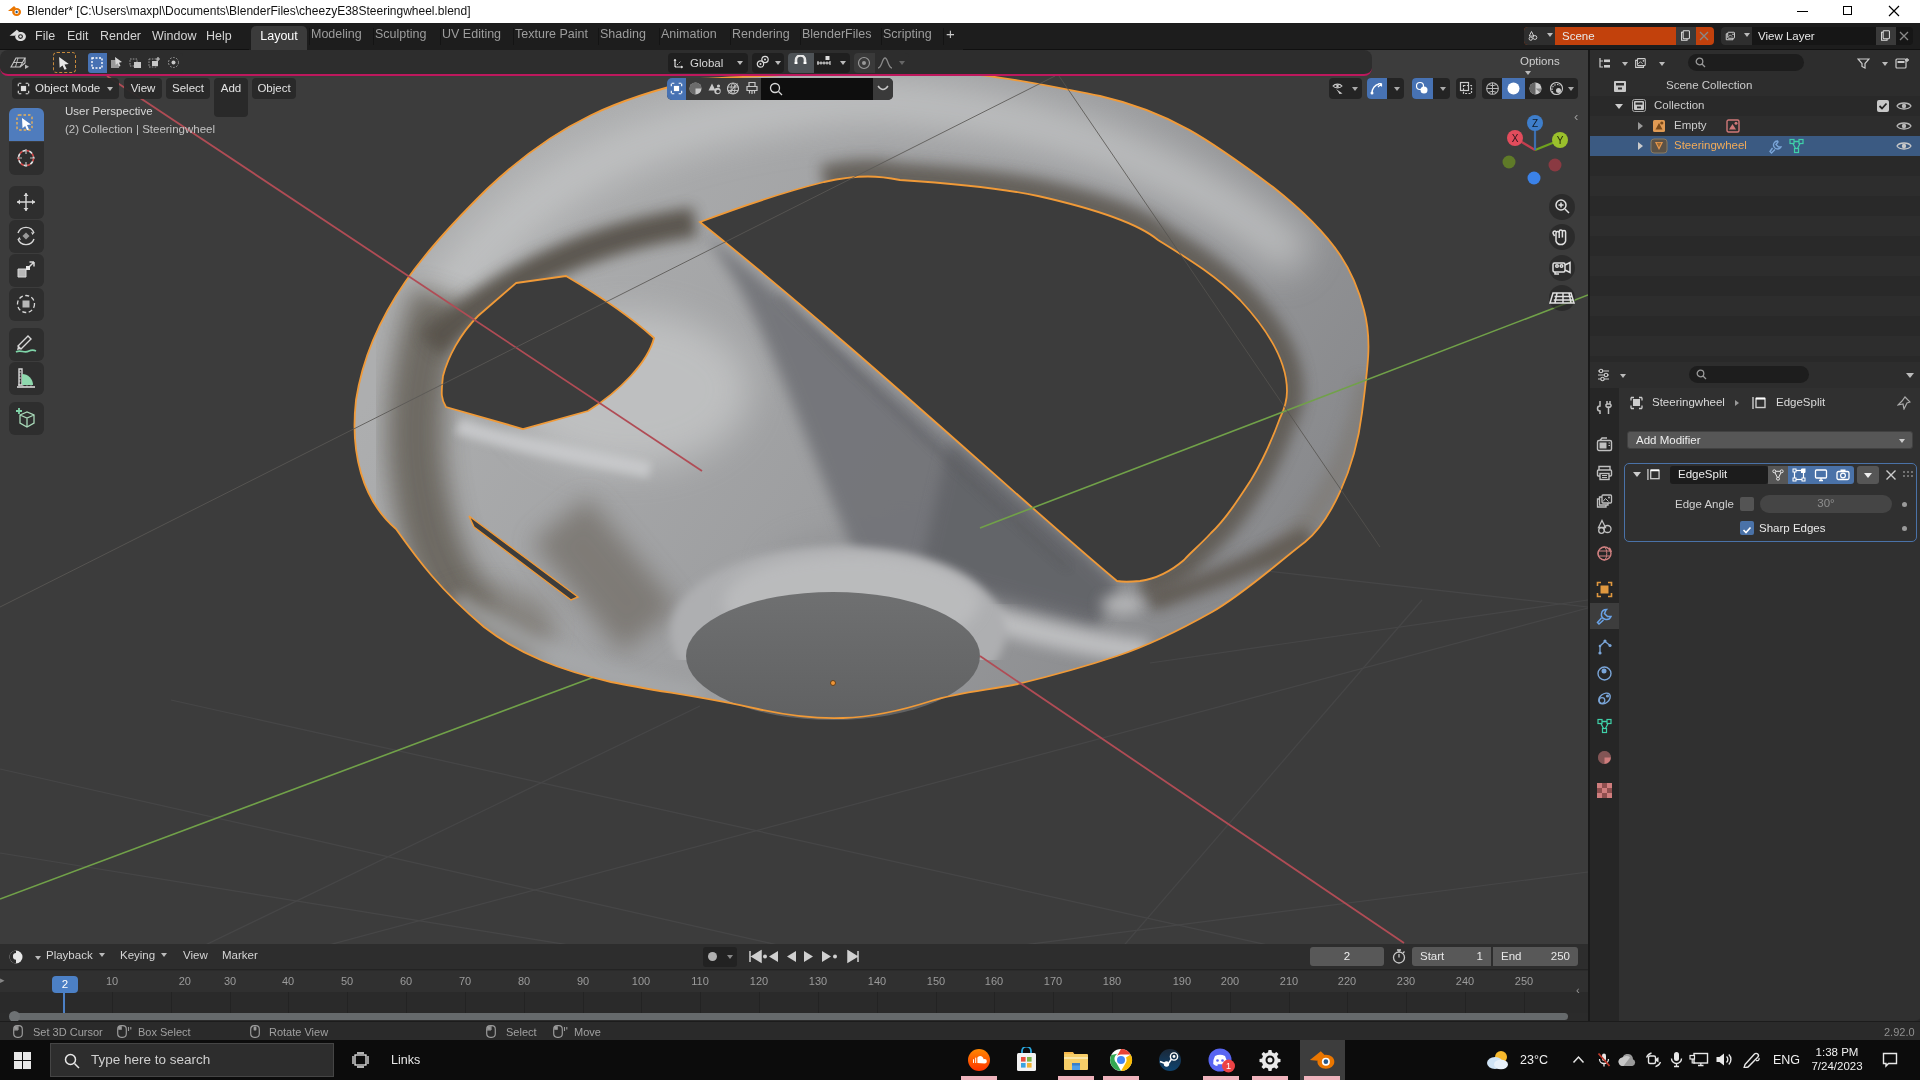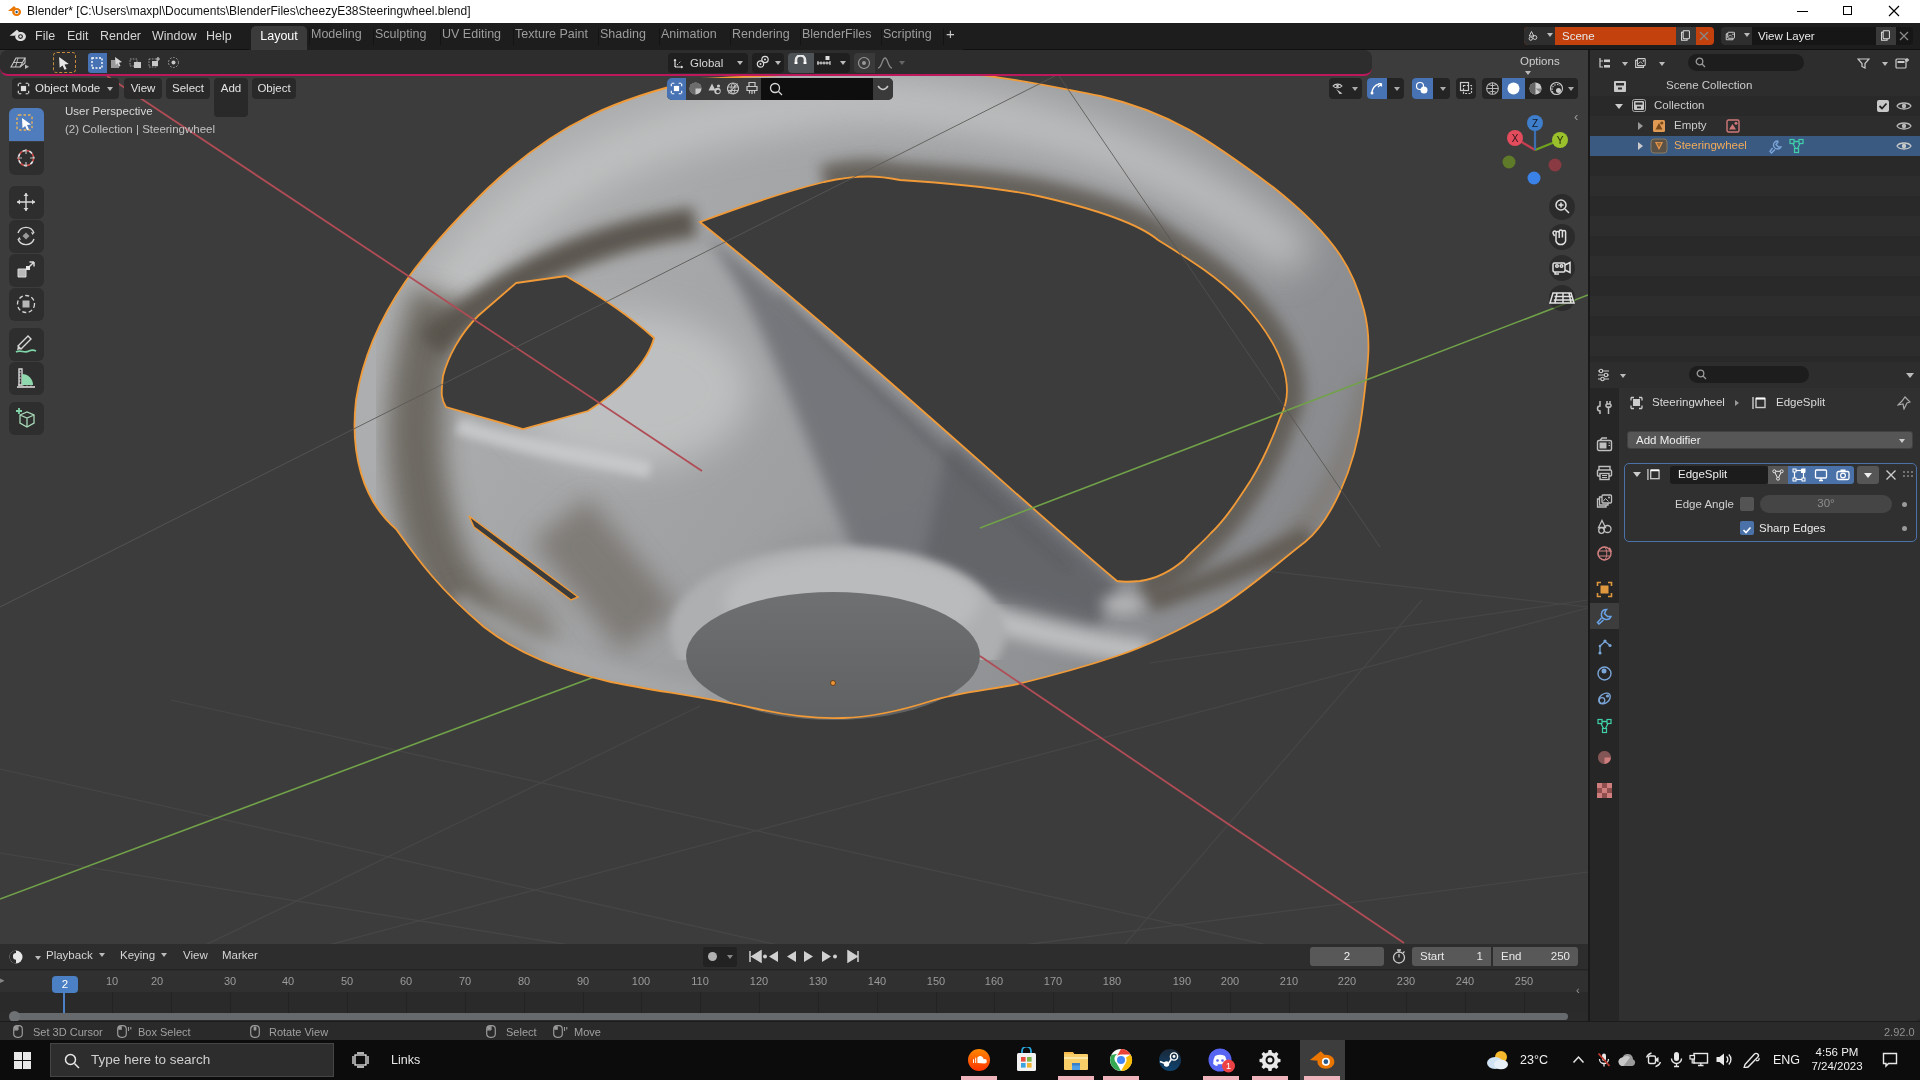--- a/index.html
+++ b/index.html
@@ -579,21 +579,21 @@
           <span style="position:absolute;right:8px;top:3px;">1</span>
       </div>
       <div class="abs" style="left:1493px;top:3px;width:85px;height:19px;background:#585858;border-radius:0 3px 3px 0;font-size:11.5px;color:#e8e8e8;">
         <span style="position:absolute;left:8px;top:3px;">End</span>
           <span style="position:absolute;right:8px;top:3px;">250</span>
       </div>
     </div>
 
     <div class="abs" style="left:0;top:27px;width:1588px;height:21px;background:#303030;" id="ruler">
       <div class="abs" style="left:92px;top:4px;width:40px;text-align:center;font-size:11px;color:#9b9b9b;">10</div>
-      <div class="abs" style="left:151px;top:4px;width:40px;text-align:left;font-size:11px;color:#9b9b9b;">20</div>
+      <div class="abs" style="left:151px;top:4px;width:40px;text-align:right;font-size:11px;color:#9b9b9b;">20</div>
       <div class="abs" style="left:210px;top:4px;width:40px;text-align:center;font-size:11px;color:#9b9b9b;">30</div>
       <div class="abs" style="left:268px;top:4px;width:40px;text-align:center;font-size:11px;color:#9b9b9b;">40</div>
       <div class="abs" style="left:327px;top:4px;width:40px;text-align:center;font-size:11px;color:#9b9b9b;">50</div>
       <div class="abs" style="left:386px;top:4px;width:40px;text-align:center;font-size:11px;color:#9b9b9b;">60</div>
       <div class="abs" style="left:445px;top:4px;width:40px;text-align:center;font-size:11px;color:#9b9b9b;">70</div>
       <div class="abs" style="left:504px;top:4px;width:40px;text-align:center;font-size:11px;color:#9b9b9b;">80</div>
       <div class="abs" style="left:563px;top:4px;width:40px;text-align:center;font-size:11px;color:#9b9b9b;">90</div>
       <div class="abs" style="left:621px;top:4px;width:40px;text-align:center;font-size:11px;color:#9b9b9b;">100</div>
       <div class="abs" style="left:680px;top:4px;width:40px;text-align:center;font-size:11px;color:#9b9b9b;">110</div>
       <div class="abs" style="left:739px;top:4px;width:40px;text-align:center;font-size:11px;color:#9b9b9b;">120</div>
@@ -1127,20 +1127,20 @@
       </svg>
     <svg class="abs" style="left:1715px;top:12px" width="18" height="15" viewBox="0 0 18 15">
         <path d="M1.5 5 h3 L9 1.5 v12 L4.5 10 h-3 z" fill="#e8e8e8"></path>
         <path d="M11.5 4.5 a4 4 0 0 1 0 6 M13.8 2.5 a7 7 0 0 1 0 10" fill="none" stroke="#e8e8e8" stroke-width="1.4"></path>
       </svg>
     <svg class="abs" style="left:1742px;top:11px" width="19" height="17" viewBox="0 0 19 17">
         <path d="M3 13.5 L12.5 3 a2.2 2.2 0 0 1 3.2 3.2 L6 16 l-4 1z" fill="none" stroke="#e8e8e8" stroke-width="1.4"></path>
         <path d="M14 9.5 c2 0.5 3.5-0.5 3-2.5" fill="none" stroke="#e8e8e8" stroke-width="1.3"></path>
       </svg>
     <div class="abs" style="left:1773px;top:13px;font-size:12.5px;color:#f0f0f0;">ENG</div>
-    <div class="abs" style="left:1812px;top:6px;width:50px;font-size:11.5px;color:#f0f0f0;text-align:center;">4:56 PM</div>
+    <div class="abs" style="left:1812px;top:6px;width:50px;font-size:11.5px;color:#f0f0f0;text-align:center;">1:38 PM</div>
     <div class="abs" style="left:1806px;top:20px;width:62px;font-size:11.5px;color:#f0f0f0;text-align:center;">7/24/2023</div>
     <svg class="abs" style="left:1882px;top:12px" width="16" height="16" viewBox="0 0 16 16">
         <path d="M1.5 1.5 h13 v10 h-8 l-2.5 2.5 v-2.5 h-2.5 z" fill="none" stroke="#e8e8e8" stroke-width="1.4"></path>
       </svg>
   </div>
 
 </div>
 
 </body></html>

